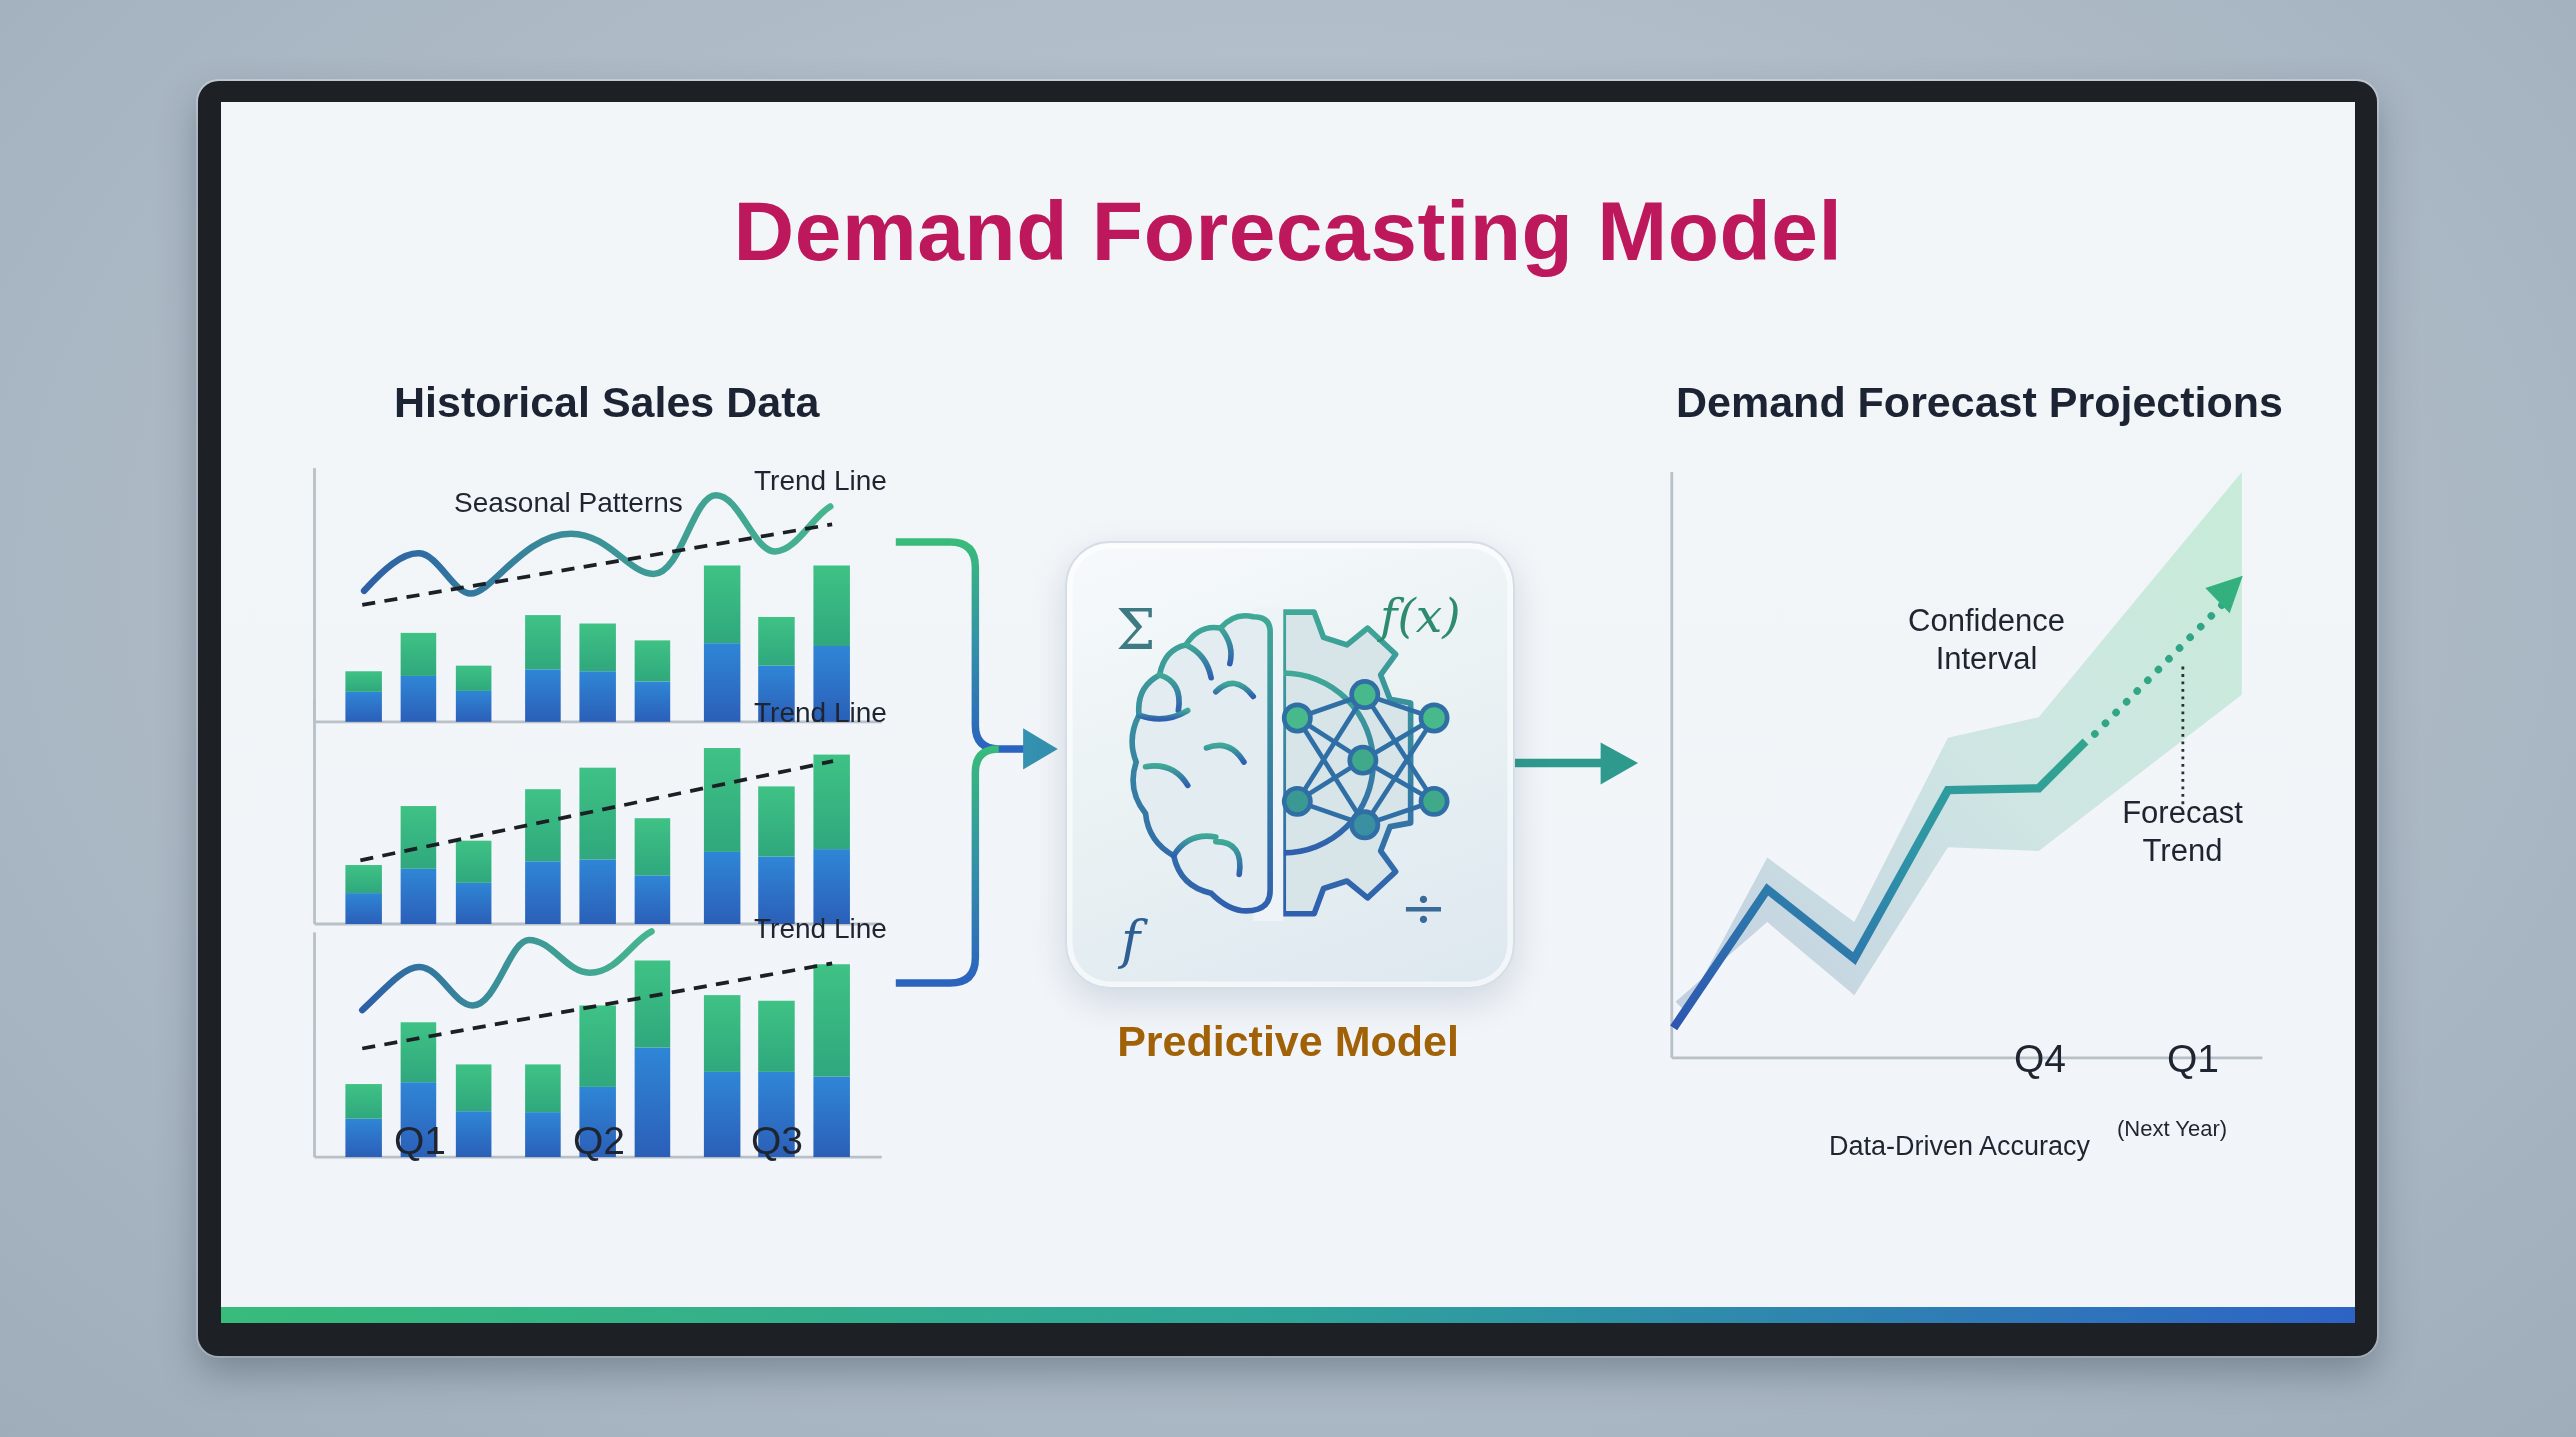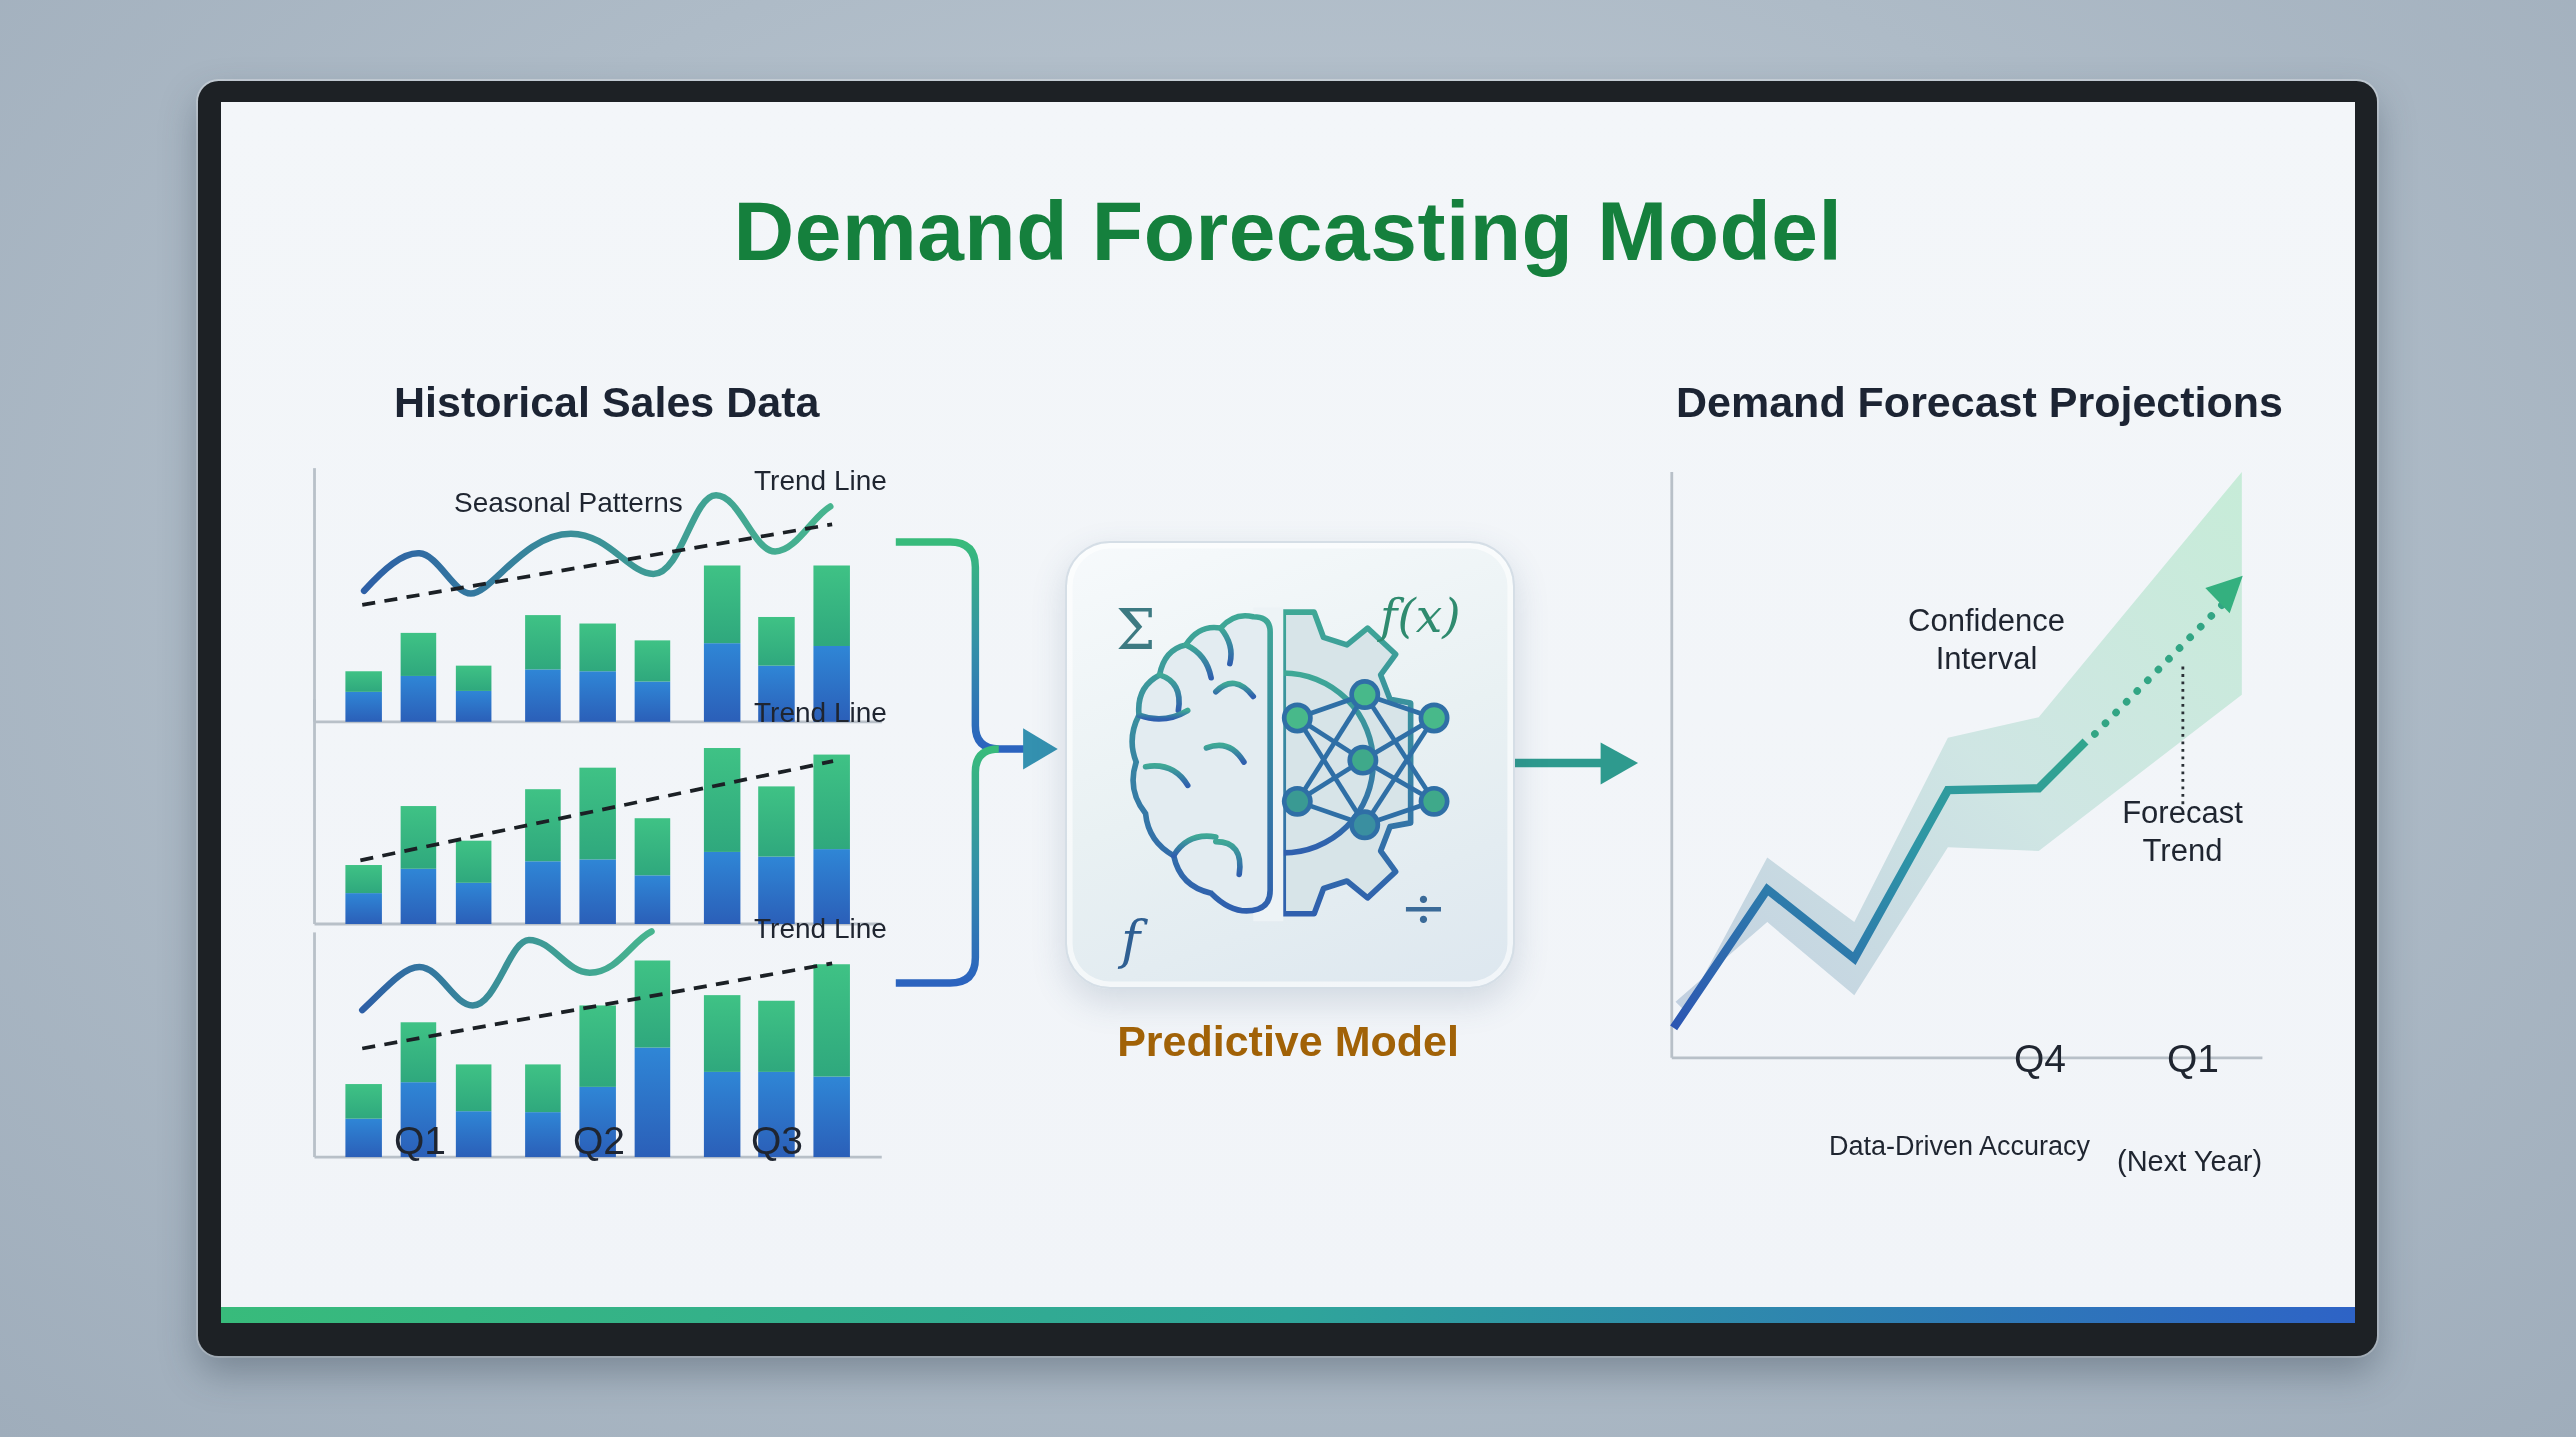--- a/index.html
+++ b/index.html
@@ -19,21 +19,21 @@
     overflow: hidden;
   }
   .accent-bar {
     position: absolute; left: 0; bottom: 0; width: 100%; height: 16px;
     background: linear-gradient(90deg, #38bb7b 0%, #2fa59a 50%, #2e63c6 100%);
   }
   svg.layer { position: absolute; left: 0; top: 0; }
   .txt { position: absolute; white-space: nowrap; color: #1d2330; }
   .title {
     left: 0; width: 2576px; top: 183px; text-align: center;
-    font-size: 84px; font-weight: bold; color: #15803d; letter-spacing: 0.5px;
+    font-size: 84px; font-weight: bold; color: #be185d; letter-spacing: 0.5px;
   }
   .h2 { font-size: 43px; font-weight: bold; color: #1c2433; }
   .lbl { font-size: 28px; color: #1f2530; }
   .q { font-size: 39px; color: #1f2530; }
   .model-title { font-size: 43px; font-weight: bold; color: #a16207; text-align: center; line-height: 51px; }
   .card {
     position: absolute; left: 1065px; top: 541px; width: 446px; height: 444px;
     border-radius: 45px;
     background: linear-gradient(160deg, #f7fafc 0%, #e9f1f3 50%, #dde7ef 100%);
     border: 2.8px solid #d5dee6;
@@ -256,15 +256,15 @@
 <div class="txt lbl" style="left:1893px;width:187px;top:602px;text-align:center;font-size:31px;line-height:38px;">
   <div>Confidence</div>
   <div>Interval</div>
 </div>
 <div class="txt lbl" style="left:2089px;width:187px;top:794px;text-align:center;font-size:31px;line-height:38px;">
   <div>Forecast</div>
   <div>Trend</div>
 </div>
 <div class="txt q" style="left:2014px;top:1037px;">Q4</div>
 <div class="txt q" style="left:2167px;top:1037px;">Q1</div>
-<div class="txt lbl" style="left:2117px;top:1145px;font-size:29px;">(Next Year)</div>
+<div class="txt lbl" style="left:2117px;top:1116px;font-size:22px;">(Next Year)</div>
 <div class="txt lbl" style="left:1829px;top:1131px;font-size:27px;">Data-Driven Accuracy</div>
 
 
 </body></html>

